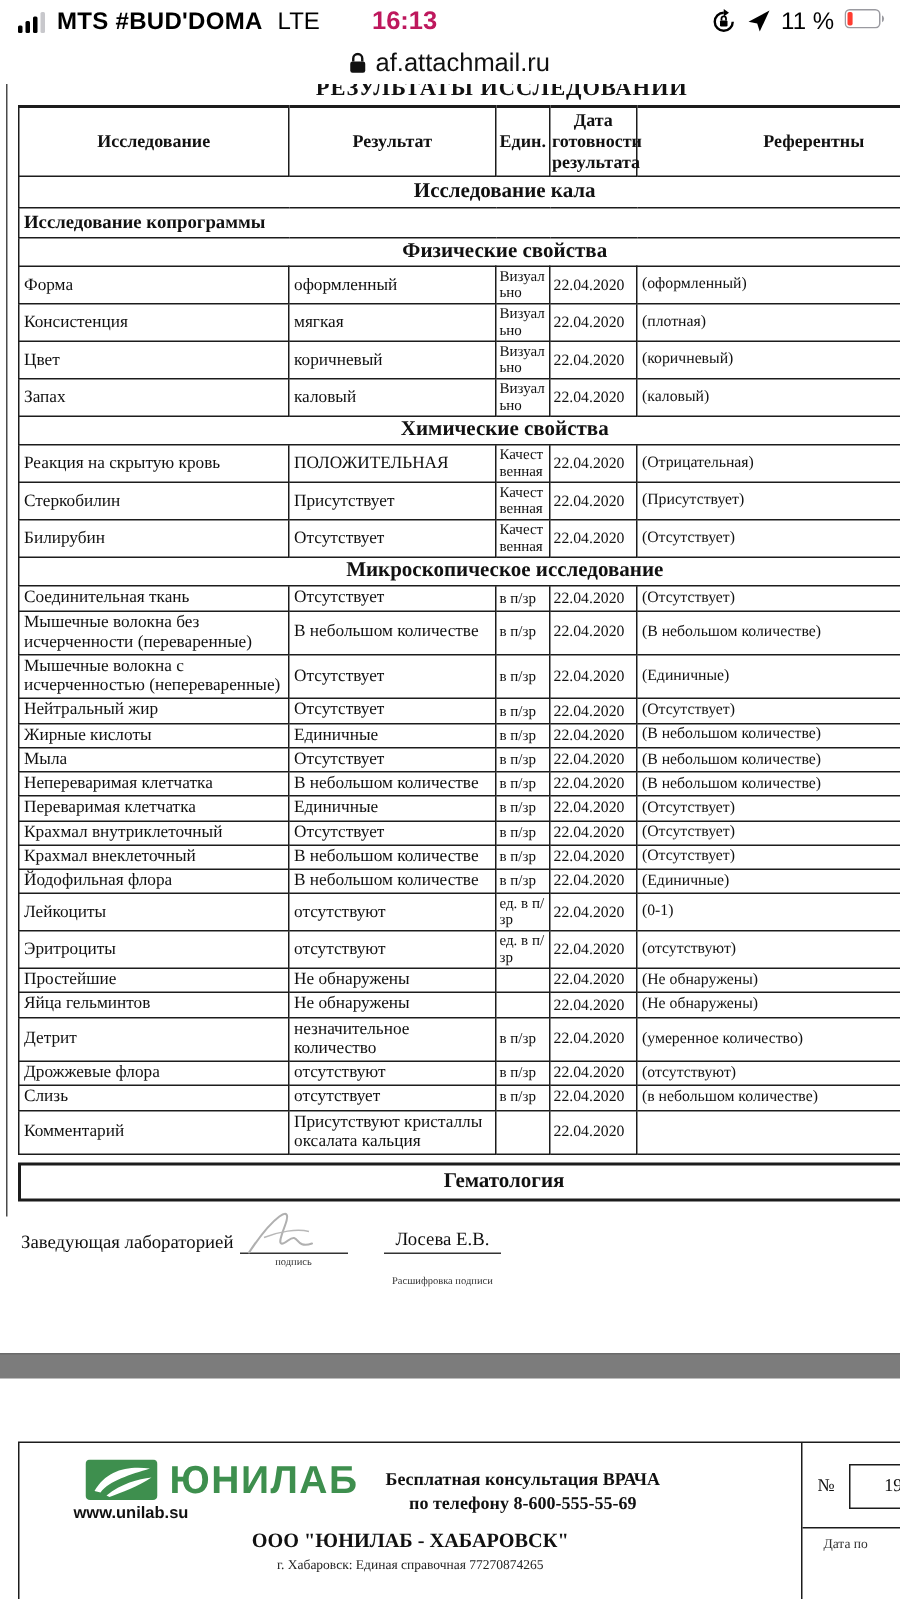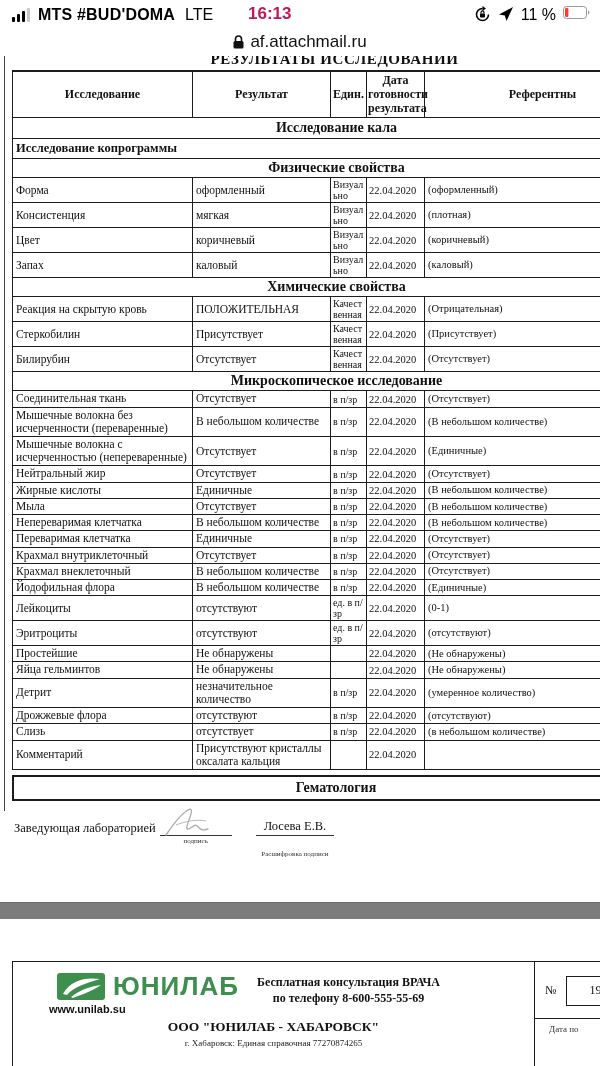--- a/index.html
+++ b/index.html
@@ -52,21 +52,21 @@
   .sig-scribble { position:absolute; left:-4px; bottom:-2px; }
   .sig-caption { position:absolute; left:0; right:0; top:15px; text-align:center; font-size:7px; color:#333; }
   .sig-name-wrap { position:relative; margin-left:24px; border-bottom:1px solid #333; padding:0 8px 1px 8px; }
   .sig-name-caption { position:absolute; left:0; right:0; top:17px; text-align:center; font-size:7px; color:#333;margin-top:14px; }
 
   .gray-band { margin-top:66px; height:17px; background:#7c7c7c; border-top:1px solid #6a6a6a; }
 
   
   .footer-box { margin:42px 0 0 12px; width:640px; height:120px; border:1px solid #1c1c1c; display:flex; }
   .fb-left { width:522px; border-right:1px solid #1c1c1c; padding-top:9px; }
-  .fb-row { display:flex; align-items:flex-start; }
+  .fb-row { display:flex; align-items:center; }
   .logo-col { margin-left:44px; }
   .logo-line { display:flex; align-items:center; gap:8px; }
   .brand { font-weight:700; font-size:26px; color:#3e8f4e; letter-spacing:1px; }
   .website { font-weight:700; font-size:11px; color:#111; margin:1px 0 0 -8px; }
   .consult { margin-left:18px; text-align:center; font-family:"Liberation Serif", serif;
              font-weight:700; font-size:12px; line-height:1.3; color:#111; padding-top:4px; }
   .company { text-align:center; font-family:"Liberation Serif", serif; font-weight:700; font-size:13.5px;
              margin-top:4px; color:#111; }
   .address { text-align:center; font-family:"Liberation Serif", serif; font-size:9px; margin-top:3px; color:#222; }
   .fb-right { flex:1; position:relative; }

